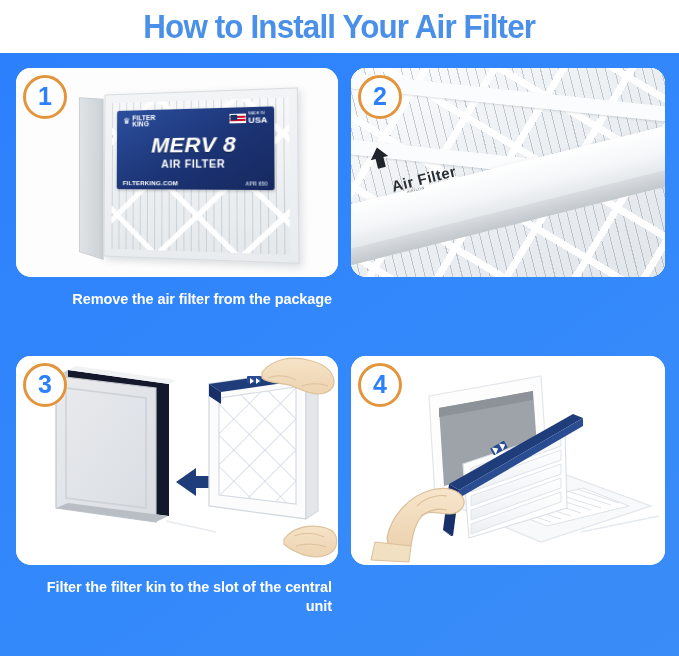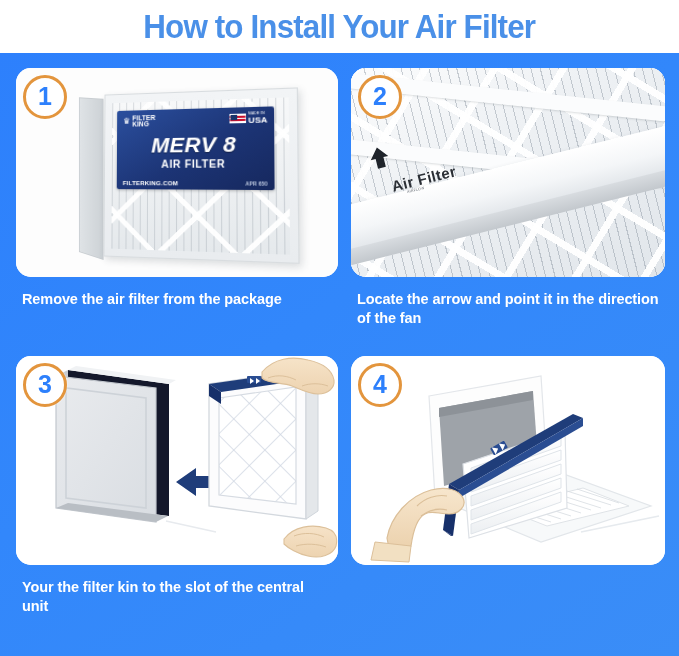--- a/index.html
+++ b/index.html
@@ -72,21 +72,21 @@
   .badge span {
     font-size:25px; font-weight:bold; color:#2d80fc; line-height:1;
     transform:translateY(-1px);
   }
 
   .caption {
     margin-top:13px;
     color:#ffffff;
     font-size:14.5px;
     font-weight:bold;
-    text-align:left;
+    text-align:right;
     line-height:1.33;
     letter-spacing:-0.1px;
     padding:0 6px;
   }
 
   
   .photo1 { position:absolute; inset:0; background:#fdfdfd; }
   .f1-body {
     position:absolute; left:88px; top:26px; width:182px; height:162px;
     background:linear-gradient(180deg,#f2f4f6 0%,#e9ecef 100%);
@@ -278,21 +278,20 @@
               </svg>
             </div>
             <div class="f2-text">Air Filter</div>
             <div class="f2-sub">AIRFLOW</div>
           </div>
 
           <div class="badge">
             <span>2</span>
           </div>
         </div>
-        <div class="caption">Locate the arrow and point it in the direction of the fan</div>
       </div>
 
       <div class="step s3">
         <div class="card">
 
           <div class="ill3">
             <svg width="322" height="209" viewBox="0 0 322 209">
               <defs>
                 <pattern id="diamond" width="22" height="22" patternUnits="userSpaceOnUse" patternTransform="rotate(45)">
                   <rect width="22" height="22" fill="#ffffff"></rect>
@@ -351,21 +350,21 @@
               </g>
 
               <path d="M150,165 L200,176" stroke="#e7eaee" stroke-width="1.3" fill="none"></path>
             </svg>
           </div>
 
           <div class="badge">
             <span>3</span>
           </div>
         </div>
-        <div class="caption">Your the filter kin to the slot of the central unit</div>
+        <div class="caption">Filter the filter kin to the slot of the central unit</div>
       </div>
 
       <div class="step s4">
         <div class="card">
 
           <div class="ill4">
             <svg width="314" height="209" viewBox="0 0 314 209">
               <defs>
                 <linearGradient id="skinG2" x1="0" y1="0" x2="0" y2="1">
                   <stop offset="0" stop-color="#f7e6cd"></stop>

